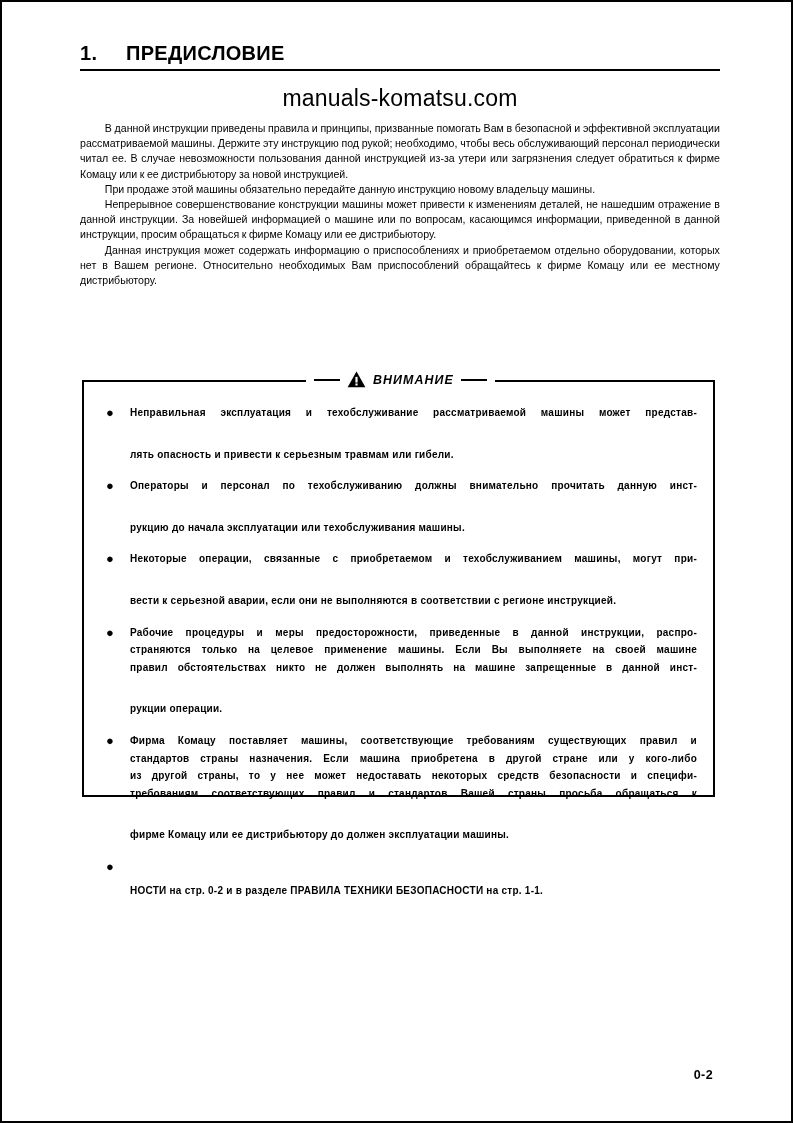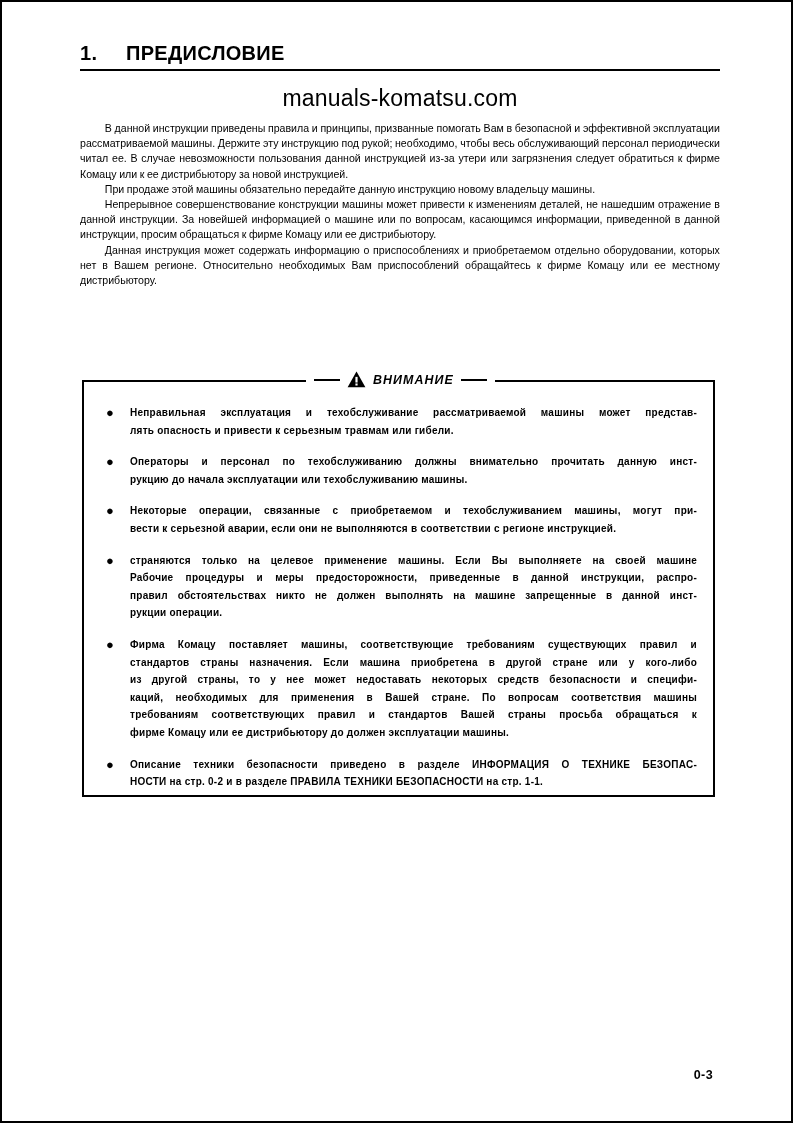--- a/index.html
+++ b/index.html
@@ -157,20 +157,21 @@
     letter-spacing: 0.25px;
   }
   .bullet-body .ln {
     display: block;
     text-align: justify;
     text-align-last: justify;
     white-space: nowrap;
   }
   .bullet-body .ln.last {
     text-align-last: left;
+    margin-top: 24px;
   }
 
   
   .page-number {
     position: absolute;
     right: 78px;
     top: 1066px;
     font-size: 12.5px;
     font-weight: bold;
     letter-spacing: 0.4px;
@@ -225,61 +226,59 @@
           <span class="bullet-body">
             <span class="ln">Неправильная эксплуатация и техобслуживание рассматриваемой машины может представ-</span>
             <span class="ln last">лять опасность и привести к серьезным травмам или гибели.</span>
           </span>
         </div>
 
         <div class="bullet-item">
           <span class="bullet-dot">●</span>
           <span class="bullet-body">
             <span class="ln">Операторы и персонал по техобслуживанию должны внимательно прочитать данную инст-</span>
-            <span class="ln last">рукцию до начала эксплуатации или техобслуживанию машины.</span>
+            <span class="ln last">рукцию до начала эксплуатации или техобслуживания машины.</span>
           </span>
         </div>
 
         <div class="bullet-item">
           <span class="bullet-dot">●</span>
           <span class="bullet-body">
             <span class="ln">Некоторые операции, связанные с приобретаемом и техобслуживанием машины, могут при-</span>
             <span class="ln last">вести к серьезной аварии, если они не выполняются в соответствии с регионе инструкцией.</span>
           </span>
         </div>
 
         <div class="bullet-item">
           <span class="bullet-dot">●</span>
           <span class="bullet-body">
+            <span class="ln">Рабочие процедуры и меры предосторожности, приведенные в данной инструкции, распро-</span>
             <span class="ln">страняются только на целевое применение машины. Если Вы выполняете на своей машине</span>
-            <span class="ln">Рабочие процедуры и меры предосторожности, приведенные в данной инструкции, распро-</span>
             <span class="ln">правил обстоятельствах никто не должен выполнять на машине запрещенные в данной инст-</span>
             <span class="ln last">рукции операции.</span>
           </span>
         </div>
 
         <div class="bullet-item">
           <span class="bullet-dot">●</span>
           <span class="bullet-body">
             <span class="ln">Фирма Комацу поставляет машины, соответствующие требованиям существующих правил и</span>
             <span class="ln">стандартов страны назначения. Если машина приобретена в другой стране или у кого-либо</span>
             <span class="ln">из другой страны, то у нее может недоставать некоторых средств безопасности и специфи-</span>
-            <span class="ln">каций, необходимых для применения в Вашей стране. По вопросам соответствия машины</span>
             <span class="ln">требованиям соответствующих правил и стандартов Вашей страны просьба обращаться к</span>
             <span class="ln last">фирме Комацу или ее дистрибьютору до должен эксплуатации машины.</span>
           </span>
         </div>
 
         <div class="bullet-item">
           <span class="bullet-dot">●</span>
           <span class="bullet-body">
-            <span class="ln">Описание техники безопасности приведено в разделе ИНФОРМАЦИЯ О ТЕХНИКЕ БЕЗОПАС-</span>
             <span class="ln last">НОСТИ на стр. 0-2 и в разделе ПРАВИЛА ТЕХНИКИ БЕЗОПАСНОСТИ на стр. 1-1.</span>
           </span>
         </div>
 
       </div>
     </div>
   </div>
 
-  <div class="page-number">0-3</div>
+  <div class="page-number">0-2</div>
 
 </div>
 
 </body></html>

